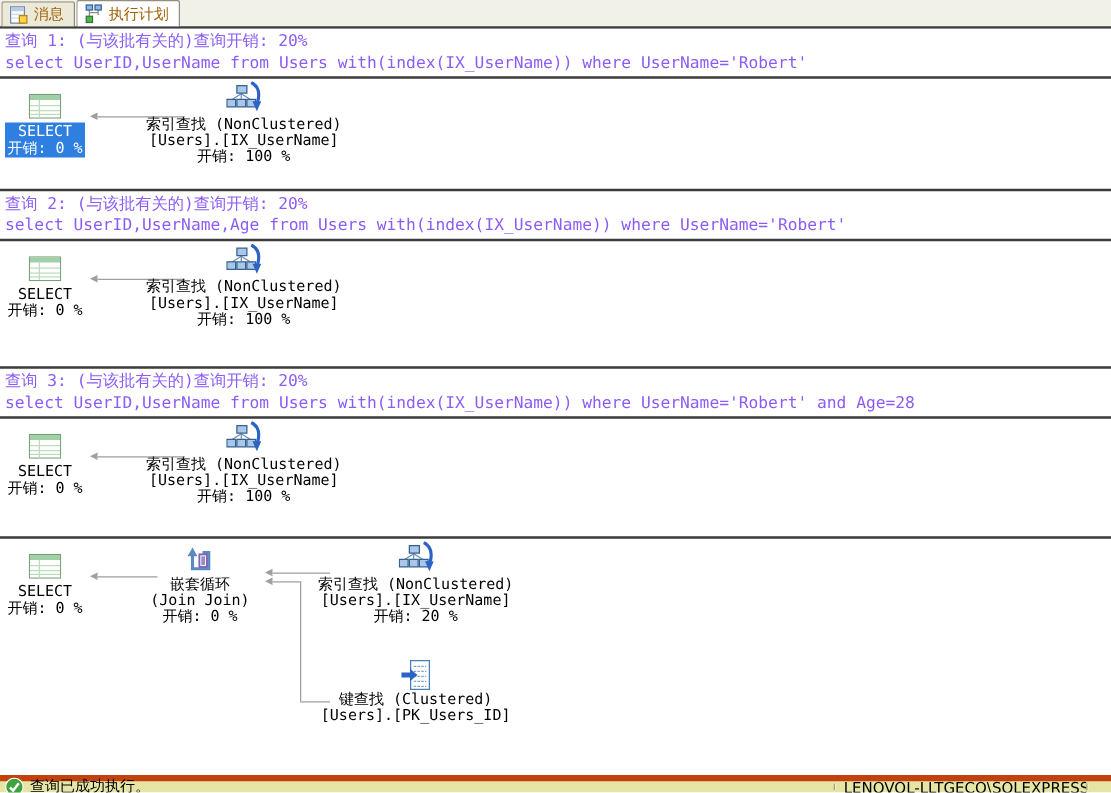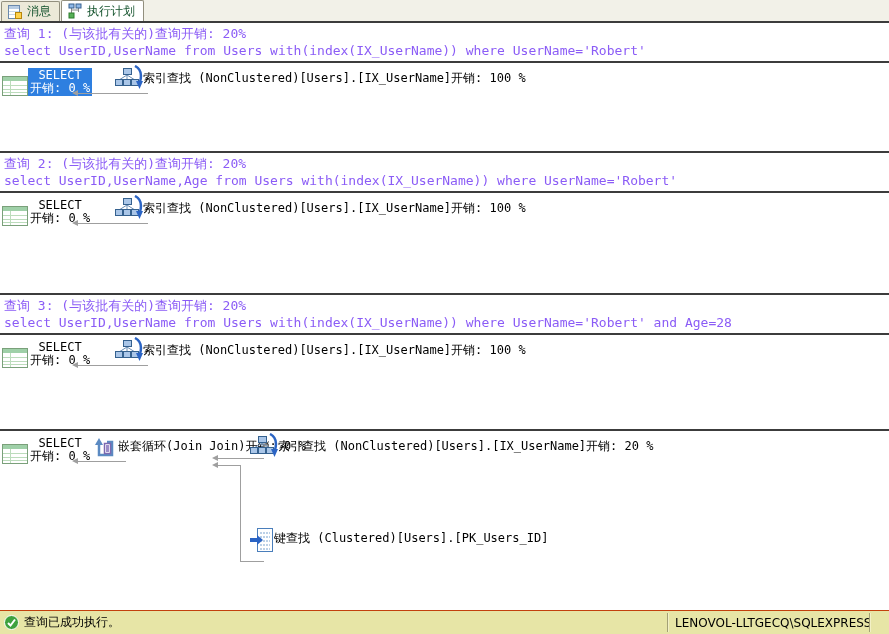--- a/index.html
+++ b/index.html
@@ -7,53 +7,53 @@
   body { position: relative; background: #fff; overflow: hidden;
          font-family: "DejaVu Sans Mono", monospace; }
 
   
   .tabbar { position: absolute; top:0; left:0; right:0; height:23px;
             background:#f2f1e8; border-bottom:2px solid #3c3c3c;
             display:flex; align-items:flex-end; padding-left:1px; }
   .tab { display:flex; align-items:center; gap:4px; height:20px; padding:0 8px 0 5px;
          background:#ece9d8; border:1px solid #928f7e; border-bottom:none;
          border-radius:2px 2px 0 0; margin-right:1px;
-         font:12px "DejaVu Sans", sans-serif; color:#14532d; cursor:default; }
+         font:12px "DejaVu Sans", sans-serif; color:#a16207; cursor:default; }
   .tab.active { background:#ffffff; height:21px; }
 
   
   .content { position:absolute; top:23px; left:0; right:0; bottom:24px;
              background:#fff; overflow:hidden; }
   .section { border-top:2px solid #3c3c3c; }
   .section.first { border-top:none; }
   .section-header { padding:2px 4px 2px 4px; border-bottom:2px solid #3c3c3c; }
   .q-title, .q-sql { font:13px "DejaVu Sans Mono", monospace; height:17px;
                      line-height:17px; white-space:pre; color:#8b5cf6; }
 
   .plan { position:relative; overflow:hidden; }
   .plan-1 { height:88px; } .plan-2 { height:100px; } .plan-3 { height:94px; }
   .plan-4 { height:160px; }
 
-  .pnode { position:absolute; display:flex; align-items:center;
+  .pnode { position:absolute; display:flex; flex-direction:column; align-items:center;
            font:12px "DejaVu Sans Mono", monospace; text-align:center; cursor:default; }
   .icon-slot { height:30px; display:flex; align-items:flex-end; justify-content:center; }
   .pline { height:13px; line-height:13px; white-space:pre; }
   .sel-box { margin-top:3px; padding:1px 2px; }
   .sel-box.selected { background:#2e7fe0; color:#fff; }
   .u { }
 
   .h-line { position:absolute; height:1px; background:#9f9f9f; }
   .v-line { position:absolute; width:1px; background:#9f9f9f; }
   .arrow-left { position:absolute; width:0; height:0;
                 border-top:3px solid transparent; border-bottom:3px solid transparent;
                 border-right:6px solid #9f9f9f; }
 
   
-  .statusbar { position:absolute; bottom:0; left:0; right:0; height:24px;
-               background:#e7e5a6; border-top:1px solid #c2410c;
+  .statusbar { position:absolute; bottom:0; left:0; right:0; height:14px;
+               background:#e7e5a6; border-top:5px solid #c2410c;
                display:flex; align-items:center;
                font:12px "DejaVu Sans", sans-serif; color:#000; }
   .status-msg { flex:1; display:flex; align-items:center; gap:5px; padding-left:4px; }
   .sep { align-self:stretch; width:2px; margin:2px 0;
          border-left:1px solid #a3a075; border-right:1px solid #f2f0c6; }
   .server-panel { width:200px; padding-left:6px; white-space:nowrap; overflow:hidden; }
   .grip-panel { width:18px; align-self:stretch; }
 </style>
 </head>
 <body>
@@ -234,21 +234,21 @@
         </div>
         <div class="sel-box">
           <div class="pline">SELECT</div>
           <div class="pline">开销: 0 %</div>
         </div>
       </div>
 
       <div class="arrow-left" style="left:72px; top:27px"></div>
       <div class="h-line" style="left:78px; top:30px; width:48px"></div>
 
-      <div class="pnode" style="left:92px; top:0; width:104px">
+      <div class="pnode" style="left:108px; top:0; width:104px">
         <div class="icon-slot">
           <svg width="26" height="26">
             <path d="M7 9 v11 h13 V7 h-5" stroke="#5b8ac2" stroke-width="2.5" fill="none"></path>
             <polygon points="3,10 11,10 7,3" fill="#5b8ac2"></polygon>
             <rect x="12.5" y="8.5" width="6" height="10" fill="#ffffff" stroke="#7b68b0" stroke-width="1.5"></rect>
             <rect x="14" y="10" width="3" height="7" fill="#9c8cc8"></rect>
           </svg>
         </div>
         <div class="pline">嵌套循环</div>
         <div class="pline">(Join Join)</div>

